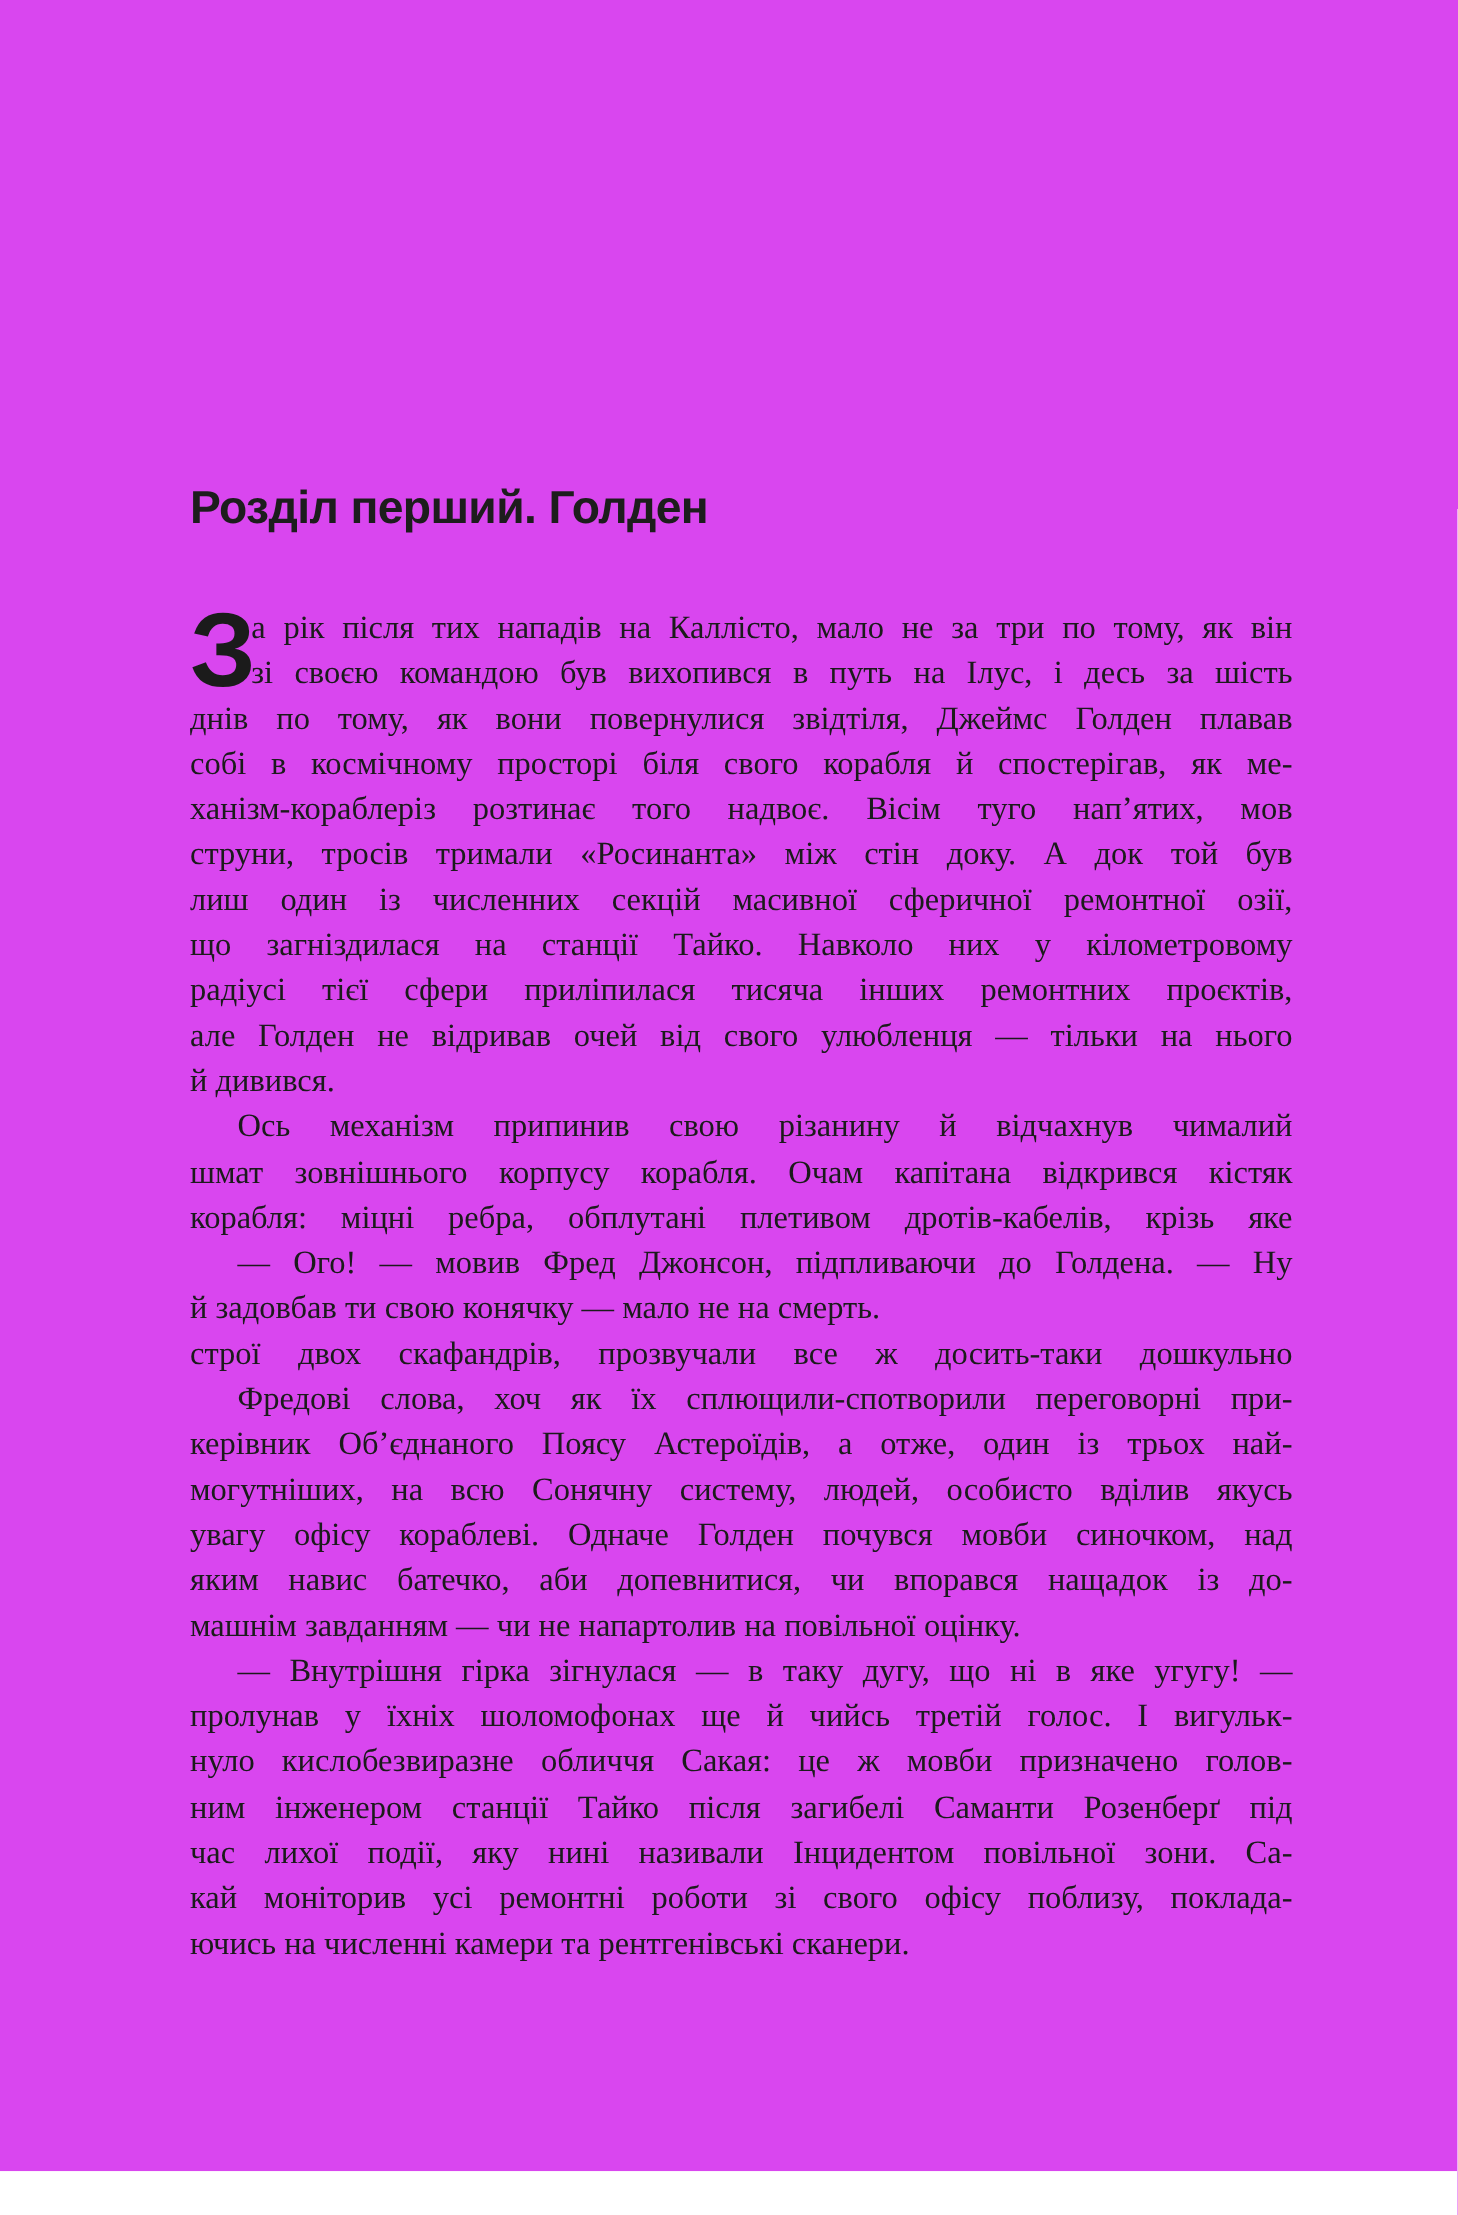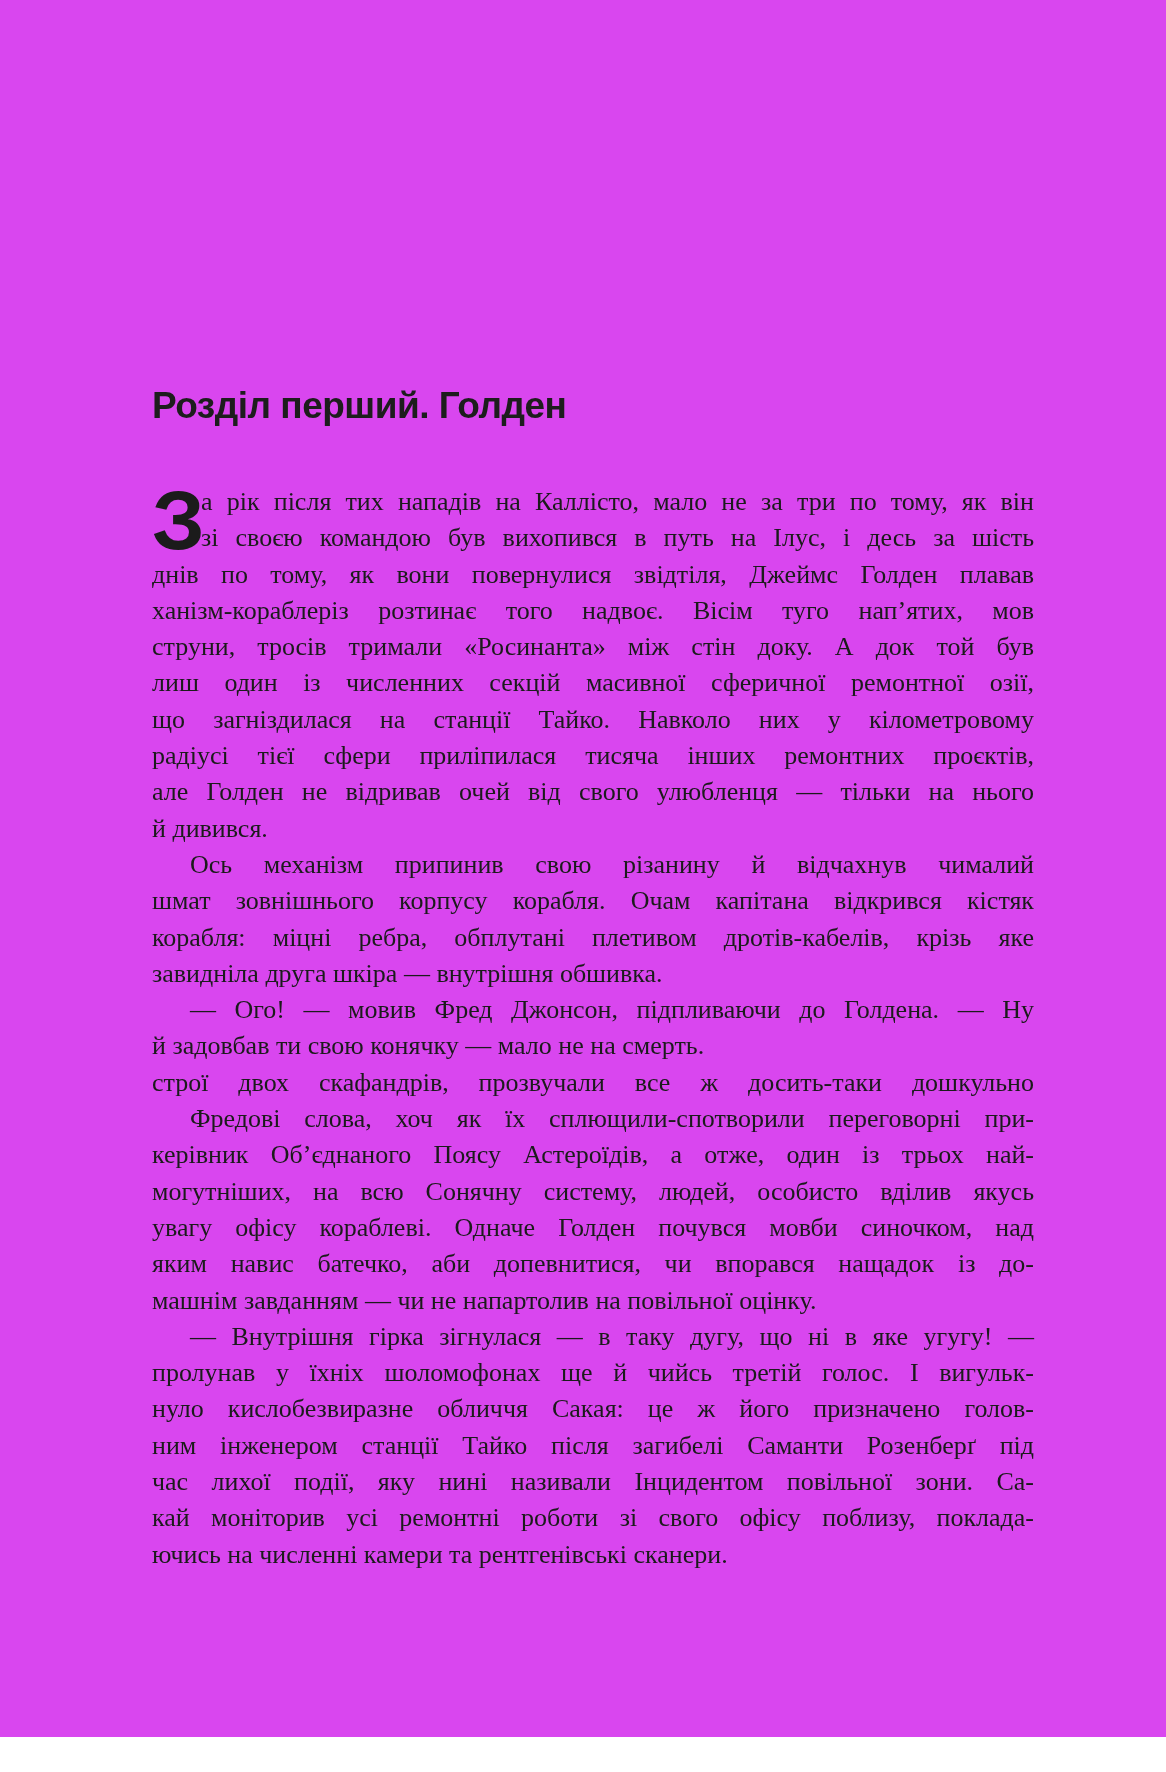--- a/index.html
+++ b/index.html
@@ -67,51 +67,51 @@
 
 <div class="page">
   <div class="content">
     <div class="chapter-heading">Розділ перший. Голден</div>
     <div class="text-block">
         <div class="para">
           <div class="dropcap">З</div>
           <div class="line">а рік після тих нападів на Каллісто, мало не за три по тому, як він</div>
           <div class="line">зі своєю командою був вихопився в путь на Ілус, і десь за шість</div>
           <div class="line">днів по тому, як вони повернулися звідтіля, Джеймс Голден плавав</div>
+          <div class="line">собі в космічному просторі біля свого корабля й спостерігав, як ме-</div>
           <div class="line">ханізм-кораблеріз розтинає того надвоє. Вісім туго нап’ятих, мов</div>
           <div class="line">струни, тросів тримали «Росинанта» між стін доку. А док той був</div>
           <div class="line">лиш один із численних секцій масивної сферичної ремонтної озії,</div>
           <div class="line">що загніздилася на станції Тайко. Навколо них у кілометровому</div>
           <div class="line">радіусі тієї сфери приліпилася тисяча інших ремонтних проєктів,</div>
           <div class="line">але Голден не відривав очей від свого улюбленця — тільки на нього</div>
           <div class="line para-last">й дивився.</div>
         </div>
         <div class="para">
           <div class="line indent">Ось механізм припинив свою різанину й відчахнув чималий</div>
           <div class="line">шмат зовнішнього корпусу корабля. Очам капітана відкрився кістяк</div>
           <div class="line">корабля: міцні ребра, обплутані плетивом дротів-кабелів, крізь яке</div>
-          <div class="line para-last">завидніла друга шкіра — внутрішня обшивка.</div>
         </div>
         <div class="para">
           <div class="line indent">— Ого! — мовив Фред Джонсон, підпливаючи до Голдена. — Ну</div>
           <div class="line para-last">й задовбав ти свою конячку — мало не на смерть.</div>
         </div>
         <div class="para">
           <div class="line">строї двох скафандрів, прозвучали все ж досить-таки дошкульно</div>
           <div class="line indent">Фредові слова, хоч як їх сплющили-спотворили переговорні при-</div>
           <div class="line">керівник Об’єднаного Поясу Астероїдів, а отже, один із трьох най-</div>
           <div class="line">могутніших, на всю Сонячну систему, людей, особисто вділив якусь</div>
           <div class="line">увагу офісу кораблеві. Одначе Голден почувся мовби синочком, над</div>
           <div class="line">яким навис батечко, аби допевнитися, чи впорався нащадок із до-</div>
           <div class="line para-last">машнім завданням — чи не напартолив на повільної оцінку.</div>
         </div>
         <div class="para">
           <div class="line indent">— Внутрішня гірка зігнулася — в таку дугу, що ні в яке угугу! —</div>
           <div class="line">пролунав у їхніх шоломофонах ще й чийсь третій голос. І вигульк-</div>
-          <div class="line">нуло кислобезвиразне обличчя Сакая: це ж його призначено голов-</div>
+          <div class="line">нуло кислобезвиразне обличчя Сакая: це ж мовби призначено голов-</div>
           <div class="line">ним інженером станції Тайко після загибелі Саманти Розенберґ під</div>
           <div class="line">час лихої події, яку нині називали Інцидентом повільної зони. Са-</div>
           <div class="line">кай моніторив усі ремонтні роботи зі свого офісу поблизу, поклада-</div>
           <div class="line para-last">ючись на численні камери та рентгенівські сканери.</div>
         </div>
       </div>
   </div>
 </div>
 
 </body></html>

